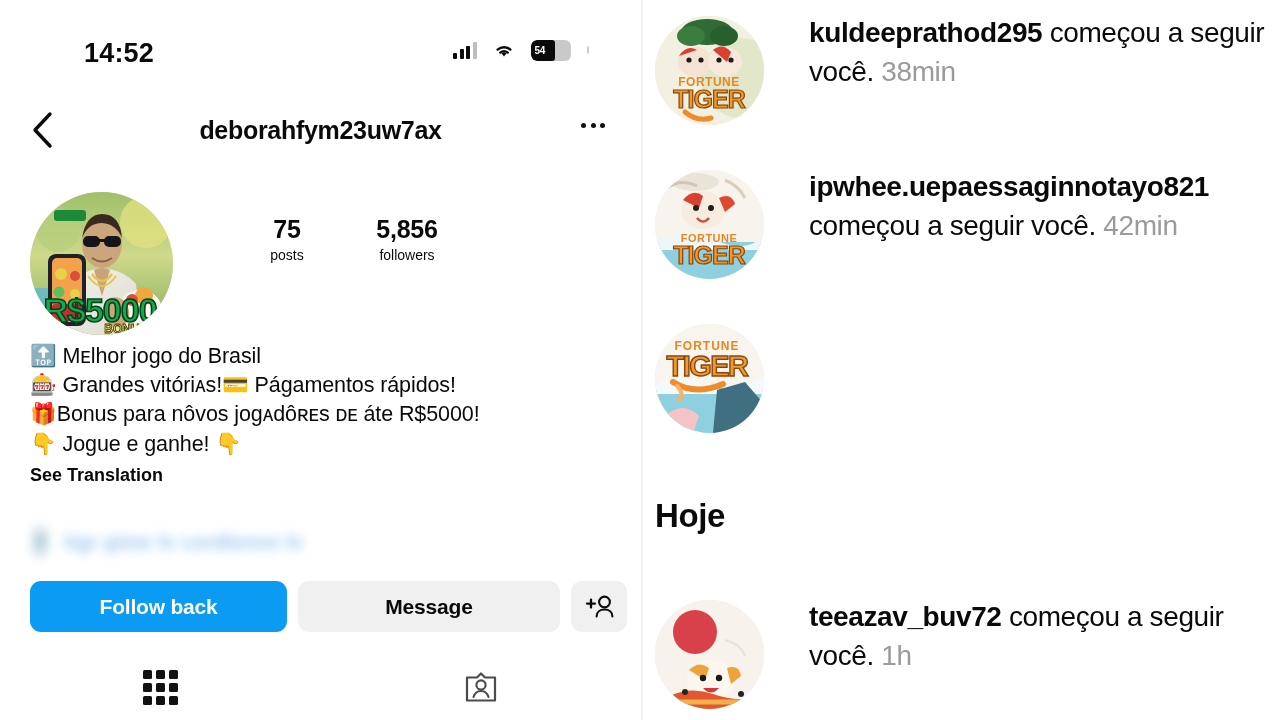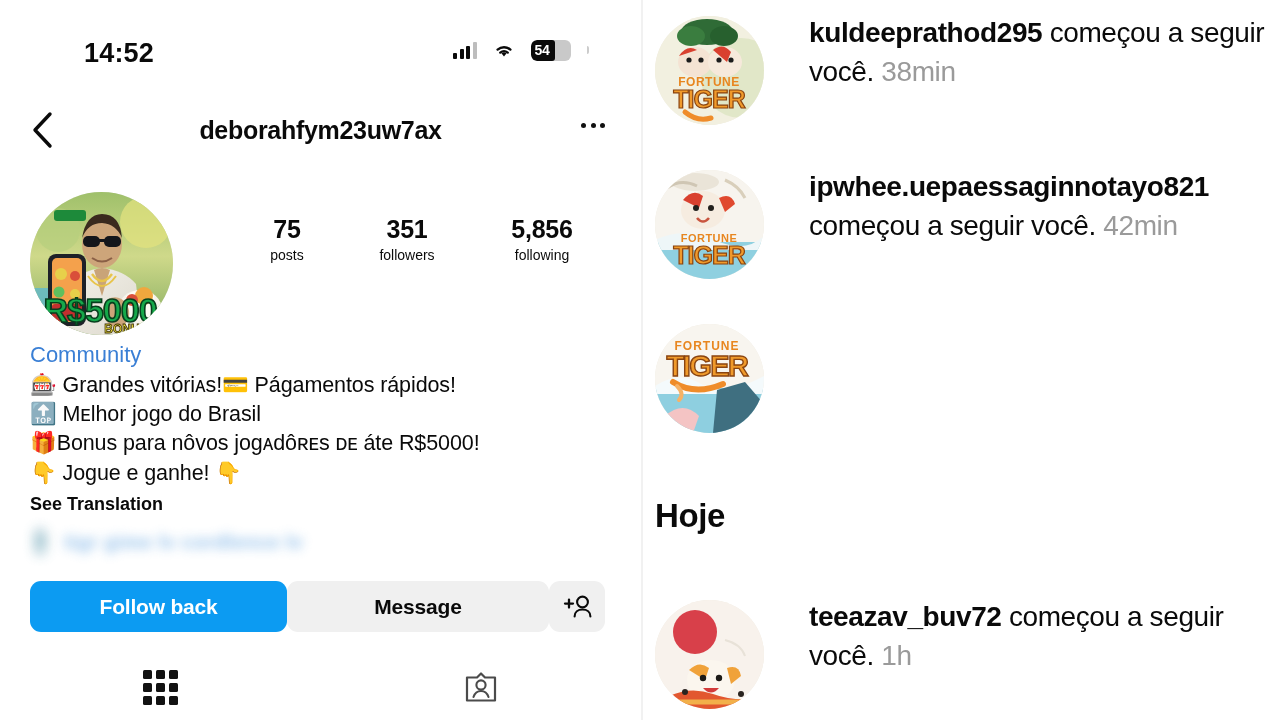--- a/index.html
+++ b/index.html
@@ -50,21 +50,21 @@
     position:relative; width:40px; height:21px;
     border-radius:6px; background:#c9c9c9; overflow:hidden;
     display:flex; align-items:center;
   }
   .battery .fill {
     position:absolute; left:0; top:0; height:100%; width:62%;
     background:#0a0a0a; border-radius:6px 3px 3px 6px;
   }
   .battery .lvl {
     position:relative; z-index:2; color:#fff;
-    font-size:14px; font-weight:700; padding-left:4px;
+    font-size:10px; font-weight:700; padding-left:4px;
     letter-spacing:-0.3px;
   }
   .battery-nub {
     width:2.5px; height:8px; background:#cccccc; border-radius:0 2px 2px 0;
     margin-left:1px;
   }
 
   
   .nav-header {
     position:absolute; left:0; top:104px; width:641px; height:62px;
@@ -125,21 +125,21 @@
     position:absolute; left:28px; top:530px;
     display:flex; align-items:center; gap:10px;
     filter:blur(5.5px); opacity:0.92; user-select:none;
   }
   .bio-link .lnk-ic { font-size:21px; color:#86b9e8; transform:rotate(-45deg); }
   .bio-link .lnk-txt { font-size:20px; color:#8cbce9; font-weight:600; letter-spacing:0.4px; }
 
   
   .actions {
     position:absolute; left:30px; top:581px;
-    display:flex; align-items:center; justify-content:center;
+    display:flex; align-items:center; gap:11px;justify-content:center;
   }
   .btn {
     height:51px; border-radius:11px; border:0;
     display:flex; align-items:center; justify-content:center;
     font-family:"Liberation Sans", sans-serif;
     font-size:21px; font-weight:700; cursor:pointer;
     letter-spacing:-0.2px;
   }
   .btn-follow { width:257px; background:#0c9bf2; color:#ffffff; }
   .btn-message { width:262px; background:#f0f0f0; color:#0a0a0a; }
@@ -283,34 +283,29 @@
           <rect x="24" y="18" width="32" height="11" rx="3" fill="#1d8a3a"></rect>
         </svg>
       </div>
 
       <div class="stats">
         <div class="stat">
           <div class="stat-num">75</div>
           <div class="stat-lbl">posts</div>
         </div>
         <div class="stat">
-          <div class="stat-num">351</div>
+          <div class="stat-num">5,856</div>
           <div class="stat-lbl">followers</div>
         </div>
-        <div class="stat">
-          <div class="stat-num">5,856</div>
-          <div class="stat-lbl">following</div>
-        </div>
       </div>
     </div>
 
     <div class="bio">
-      <div class="bio-category">Community</div>
+      <div class="bio-line">🔝 Mᴇlhor jogo do Brasil</div>
       <div class="bio-line">🎰 Grandes vitóriᴀs!💳 Págamentos rápidos!</div>
-      <div class="bio-line">🔝 Mᴇlhor jogo do Brasil</div>
       <div class="bio-line">🎁Bonus para nôvos jogᴀdôʀᴇs ᴅᴇ áte R$5000!</div>
       <div class="bio-line">👇 Jogue e ganhe! 👇</div>
       <div class="bio-translate">See Translation</div>
     </div>
 
     <div class="bio-link">
       <span class="lnk-ic">🔗</span>
       <span class="lnk-txt">tigr gime lv cordlence lv</span>
     </div>
 

